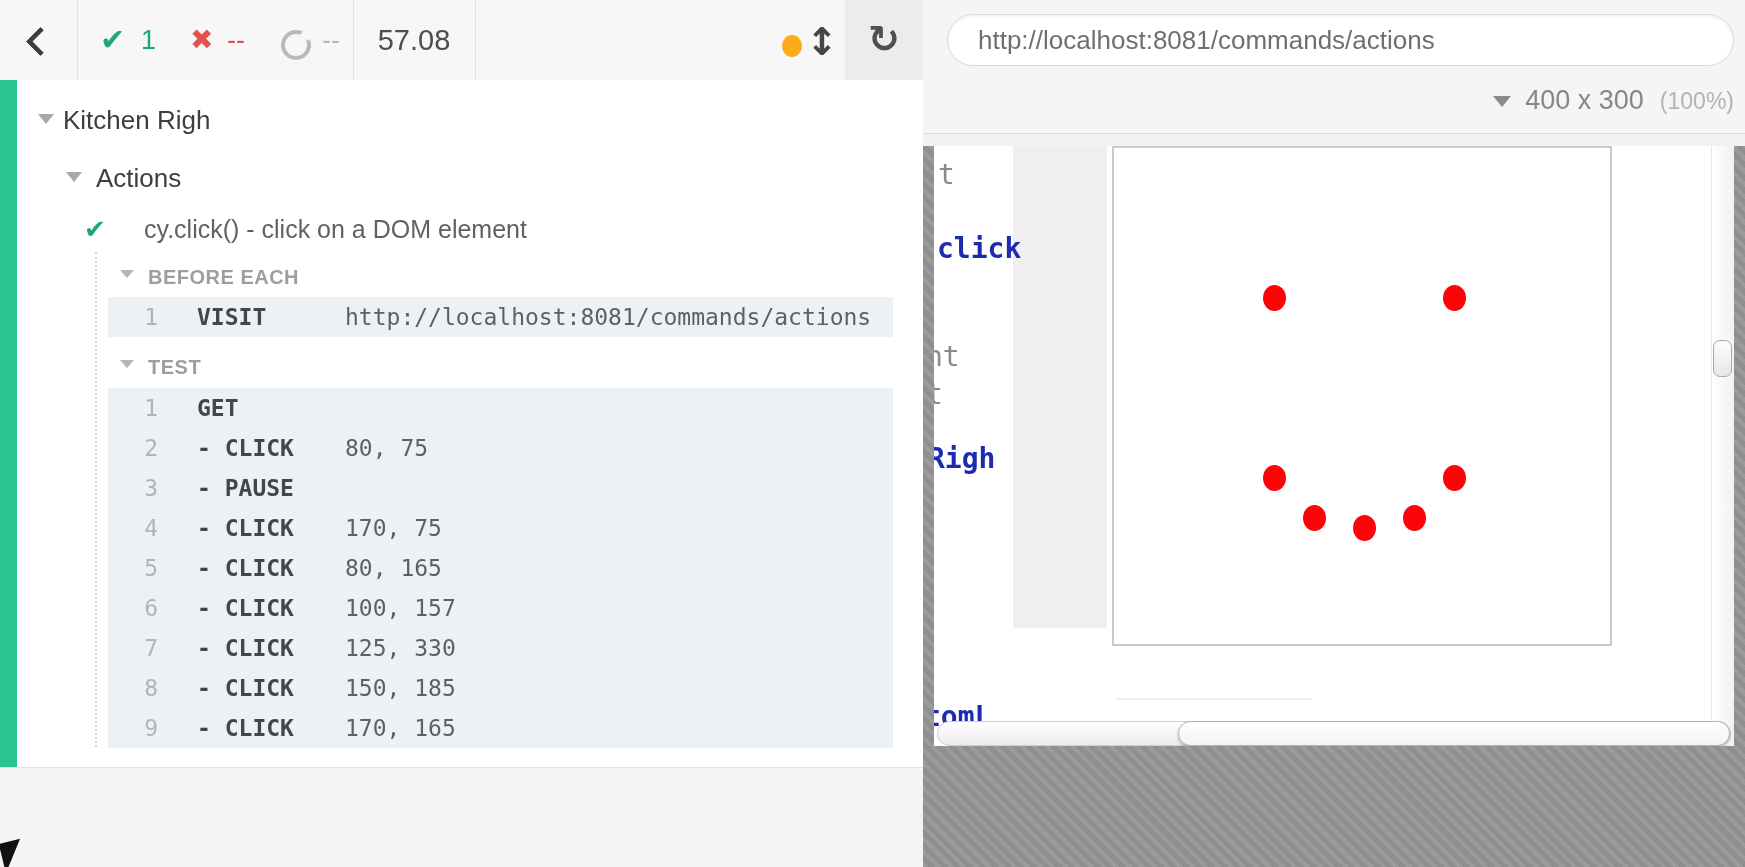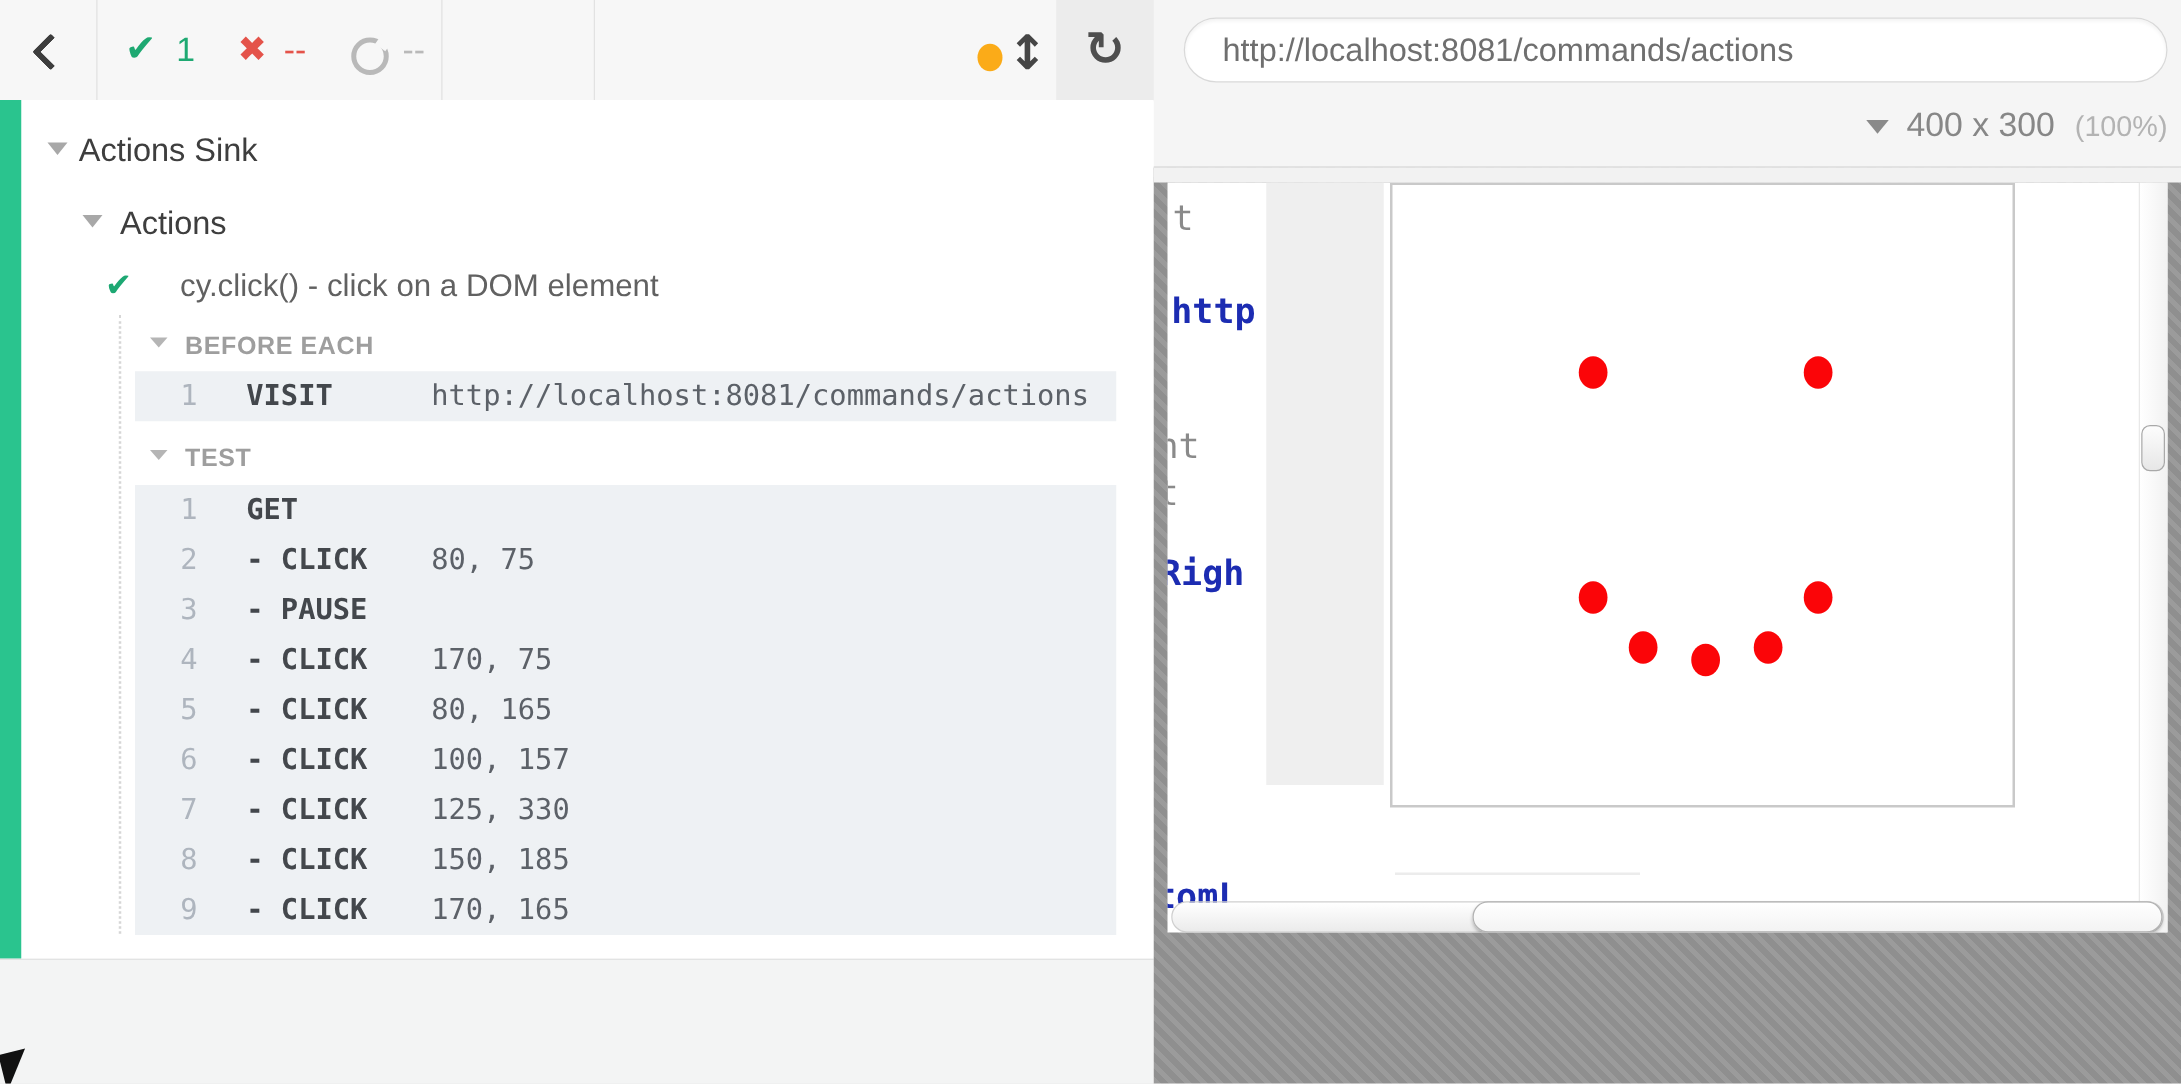--- a/index.html
+++ b/index.html
@@ -110,40 +110,41 @@
 
     <div class="back-chev"></div>
 
     <span class="stat icon-check" style="left:100px;">✔</span>
     <span class="stat num-pass" style="left:141px;">1</span>
     <span class="stat icon-x" style="left:190px;">✖</span>
     <span class="stat num-fail" style="left:227px;">--</span>
     <span class="ring"></span>
     <span class="stat num-pend" style="left:322px;">--</span>
 
+    <span class="dur">57.08</span>
 
     <span class="dot-yellow"></span>
     <span class="updown">↕</span>
   </div>
 
   <div class="refresh-box">
     <span class="refresh-ic">↻</span>
   </div>
 
   <div class="urlbar">http://localhost:8081/commands/actions</div>
 
   <div class="viewport-row">
     <span class="vp-caret"></span><span>400 x 300</span><span class="vp-scale">(100%)</span>
   </div>
 
   <div class="reporter-body">
     <div class="green-strip"></div>
 
     <div class="tri" style="left:38px;top:34px;"></div>
-    <div class="t-label" style="left:63px;top:25px;">Actions Sink</div>
+    <div class="t-label" style="left:63px;top:25px;">Kitchen Righ</div>
 
     <div class="tri" style="left:66px;top:92px;"></div>
     <div class="t-label" style="left:96px;top:83px;">Actions</div>
 
     <span class="t-test-check" style="left:84px;top:134px;">✔</span>
     <div class="t-test-label" style="left:116px;top:135px;margin-left:28px;">cy.click() - click on a DOM element</div>
 
     <div class="dotted-guide"></div>
 
     <div class="tri small" style="left:120px;top:190px;"></div>
@@ -208,21 +209,21 @@
 
   <div class="reporter-bottom"></div>
 
   <div class="aut-backdrop"></div>
   <div class="aut-topmargin"></div>
 
   <div class="aut-frame">
     <div class="code-strip"></div>
     <div id="frags">
         <span class="frag frag-plain" style="left: 4px; top: 12px;">t</span>
-        <span class="frag frag-string" style="left: 3px; top: 86px;">http</span>
+        <span class="frag frag-string" style="left: 3px; top: 86px;">click</span>
         <span class="frag frag-plain" style="left: -8px; top: 194px;">ht</span>
         <span class="frag frag-plain" style="left: -8px; top: 232px;">t</span>
         <span class="frag frag-string" style="left: -6px; top: 296px;">Righ</span>
         <span class="frag frag-string" style="left: -10px; top: 554px;">tomL</span>
       </div>
 
     <div class="action-canvas" id="action-canvas">
         <div class="dot" style="left: 149px; top: 137px; background: rgb(251, 5, 8);"></div>
         <div class="dot" style="left: 329px; top: 137px; background: rgb(251, 5, 8);"></div>
         <div class="dot" style="left: 149px; top: 317px; background: rgb(251, 5, 8);"></div>

